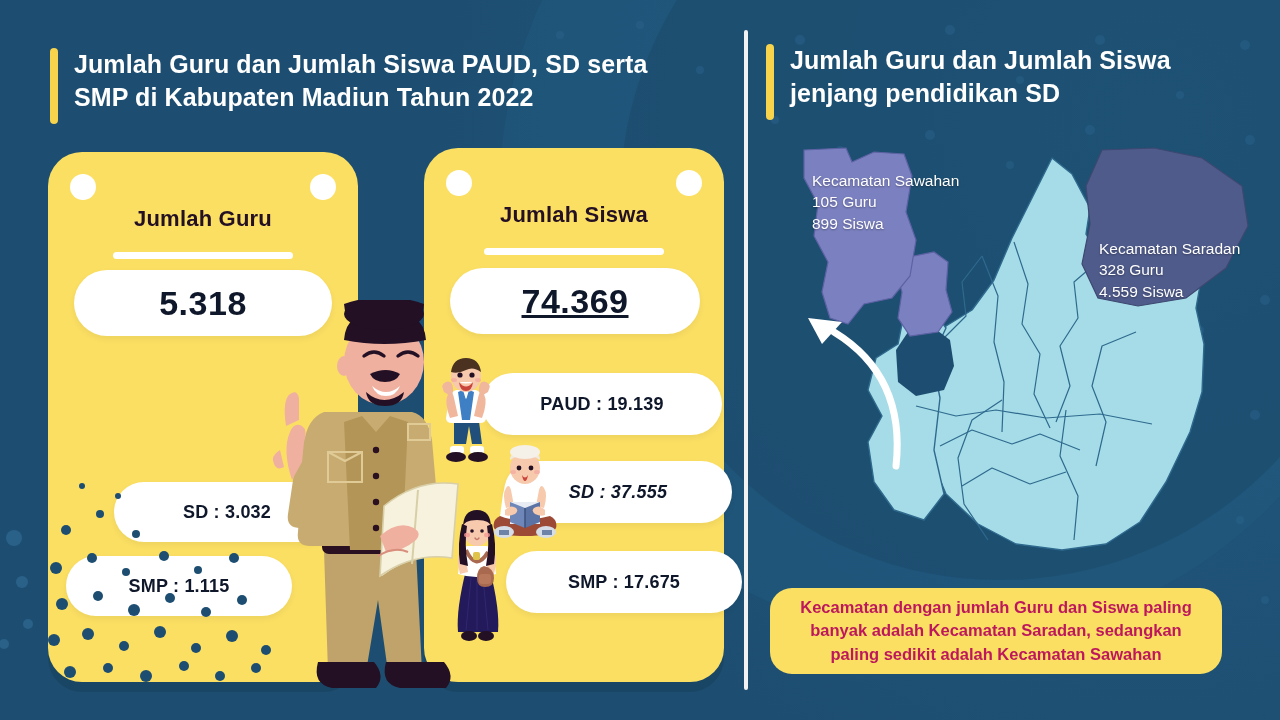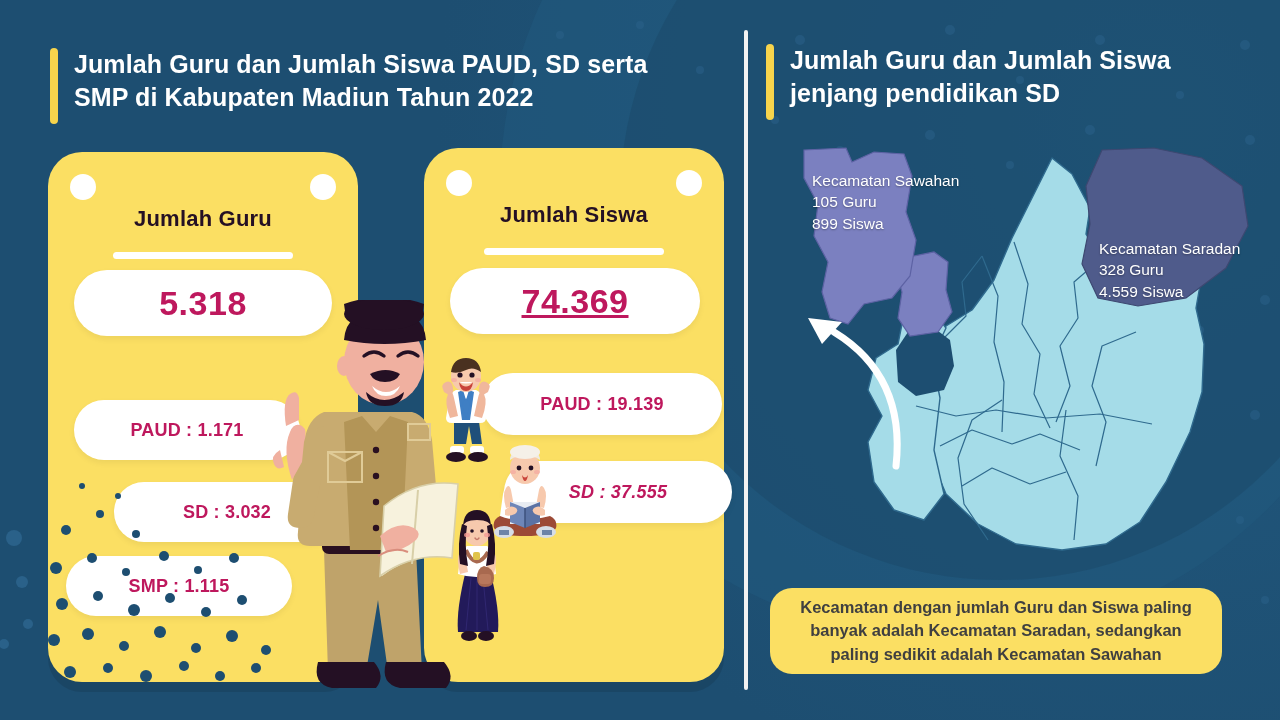--- a/index.html
+++ b/index.html
@@ -64,21 +64,21 @@
     position:absolute; left:0; right:0; top:54px; text-align:center;
     font-size:22px; font-weight:bold; color:#241024; letter-spacing:.2px;
   }
   .card-rule{
     position:absolute; height:7px; border-radius:4px; background:#ffffff;
     top:100px; left:50%; transform:translateX(-50%); width:180px;
   }
   .pill{
     position:absolute; background:#ffffff; border-radius:40px;
     display:flex; align-items:center; justify-content:center;
-    color:#be185d; font-weight:bold; box-shadow:0 3px 6px rgba(0,0,0,.06);
+    color:#0f172a; font-weight:bold; box-shadow:0 3px 6px rgba(0,0,0,.06);
   }
   .pill.big{ font-size:34px; letter-spacing:.5px; }
   .pill.small{ font-size:18px; letter-spacing:.2px; }
 
   
   #g-total{ left:26px; top:118px; width:258px; height:66px; }
   #g-paud { left:26px; top:248px; width:226px; height:60px; }
   #g-sd   { left:66px; top:330px; width:226px; height:60px; }
   #g-smp  { left:18px; top:404px; width:226px; height:60px; }
   
@@ -106,21 +106,21 @@
   #label-saradan{ left:1072px; top:238px;margin-left:27px; }
 
   
   #caption{
     position:absolute; left:770px; top:588px; width:452px; height:86px;
     background:#fbdf63; border-radius:22px;
     display:flex; align-items:center; justify-content:center; text-align:center;
     padding:8px 14px;
   }
   #caption span{
-    color:#404040; font-weight:bold; font-size:16.5px; line-height:1.42;
+    color:#be185d; font-weight:bold; font-size:16.5px; line-height:1.42;
     white-space:pre-line;
   }
 </style>
 </head>
 <body>
 
 <div id="stage">
 
   <div class="bg-swoosh"></div>
   <div class="bg-swoosh2"></div>
@@ -190,21 +190,20 @@
 jenjang pendidikan SD</div>
   </div>
 
   <div class="card" id="card-guru">
     <div class="punch l"></div>
     <div class="punch r"></div>
     <div class="card-title">Jumlah Guru</div>
     <div class="card-rule"></div>
 
     <div class="pill big" id="g-total">5.318</div>
-    <div class="pill small" id="g-paud">PAUD : 1.171</div>
     <div class="pill small" id="g-sd">SD : 3.032</div>
     <div class="pill small" id="g-smp">SMP : 1.115</div>
 
     <svg class="card-dots" viewBox="0 0 230 210">
       <g fill="#1d4e71">
         <circle cx="18" cy="58" r="5"></circle>
           <circle cx="52" cy="42" r="4"></circle>
           <circle cx="88" cy="62" r="4"></circle>
         <circle cx="8" cy="96" r="6"></circle>
           <circle cx="44" cy="86" r="5"></circle>
@@ -239,20 +238,21 @@
 
   <div class="card" id="card-siswa">
     <div class="punch l"></div>
     <div class="punch r"></div>
     <div class="card-title">Jumlah Siswa</div>
     <div class="card-rule"></div>
 
     <div class="pill big" id="s-total">74.369</div>
     <div class="pill small" id="s-paud">PAUD : 19.139</div>
     <div class="pill small" id="s-sd">SD : 37.555</div>
+    <div class="pill small" id="s-smp">SMP : 17.675</div>
   </div>
 
   <svg class="illus" id="teacher" viewBox="0 0 210 418">
 
     <path d="M58 250 L150 250 L156 372 L122 372 L112 300 L100 372 L62 372 Z" fill="#bfa36a"></path>
     <path d="M52 362 q-6 22 14 26 h44 q10-12 -2-26 Z" fill="#241024"></path>
     <path d="M120 362 q-6 22 14 26 h46 q10-12 -2-26 Z" fill="#241024"></path>
 
     <rect x="56" y="238" width="96" height="16" rx="7" fill="#2a1020"></rect>
 

